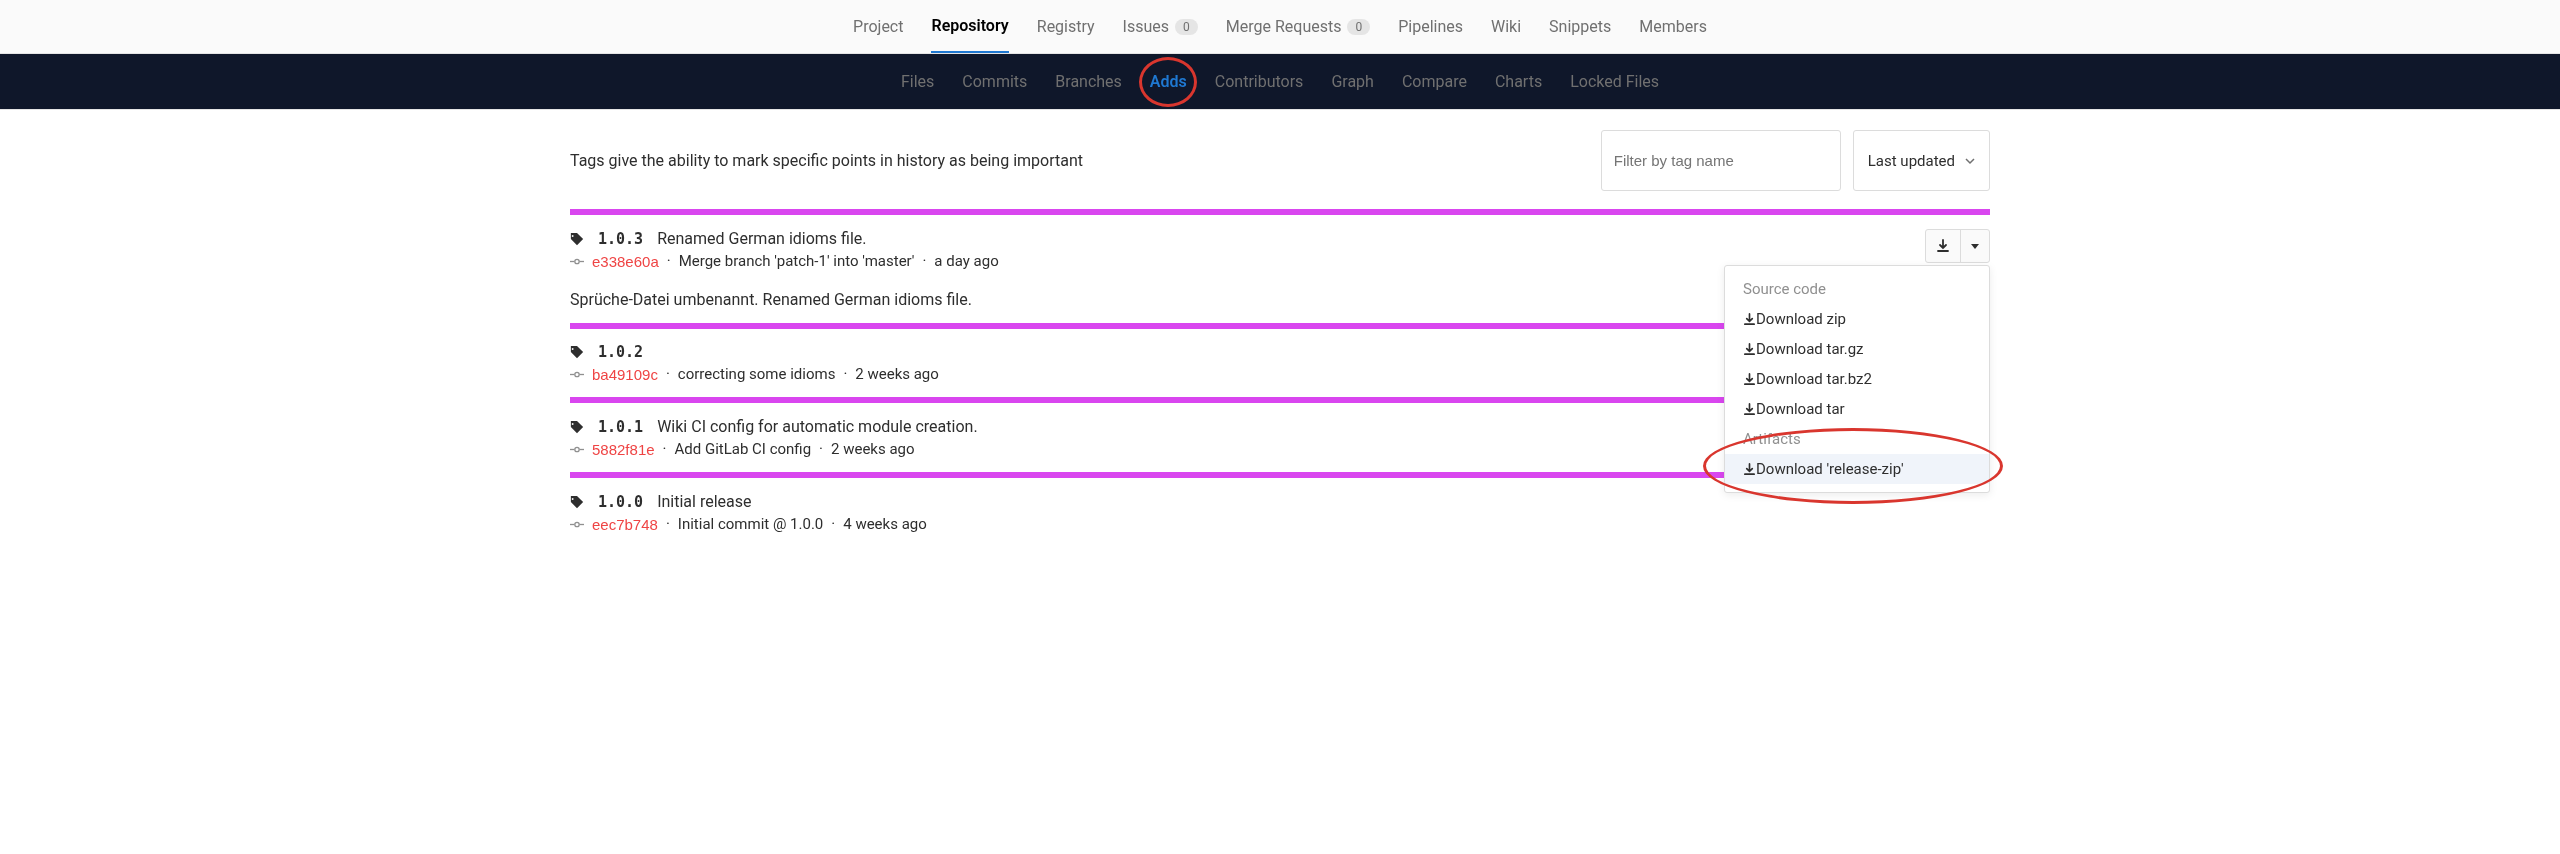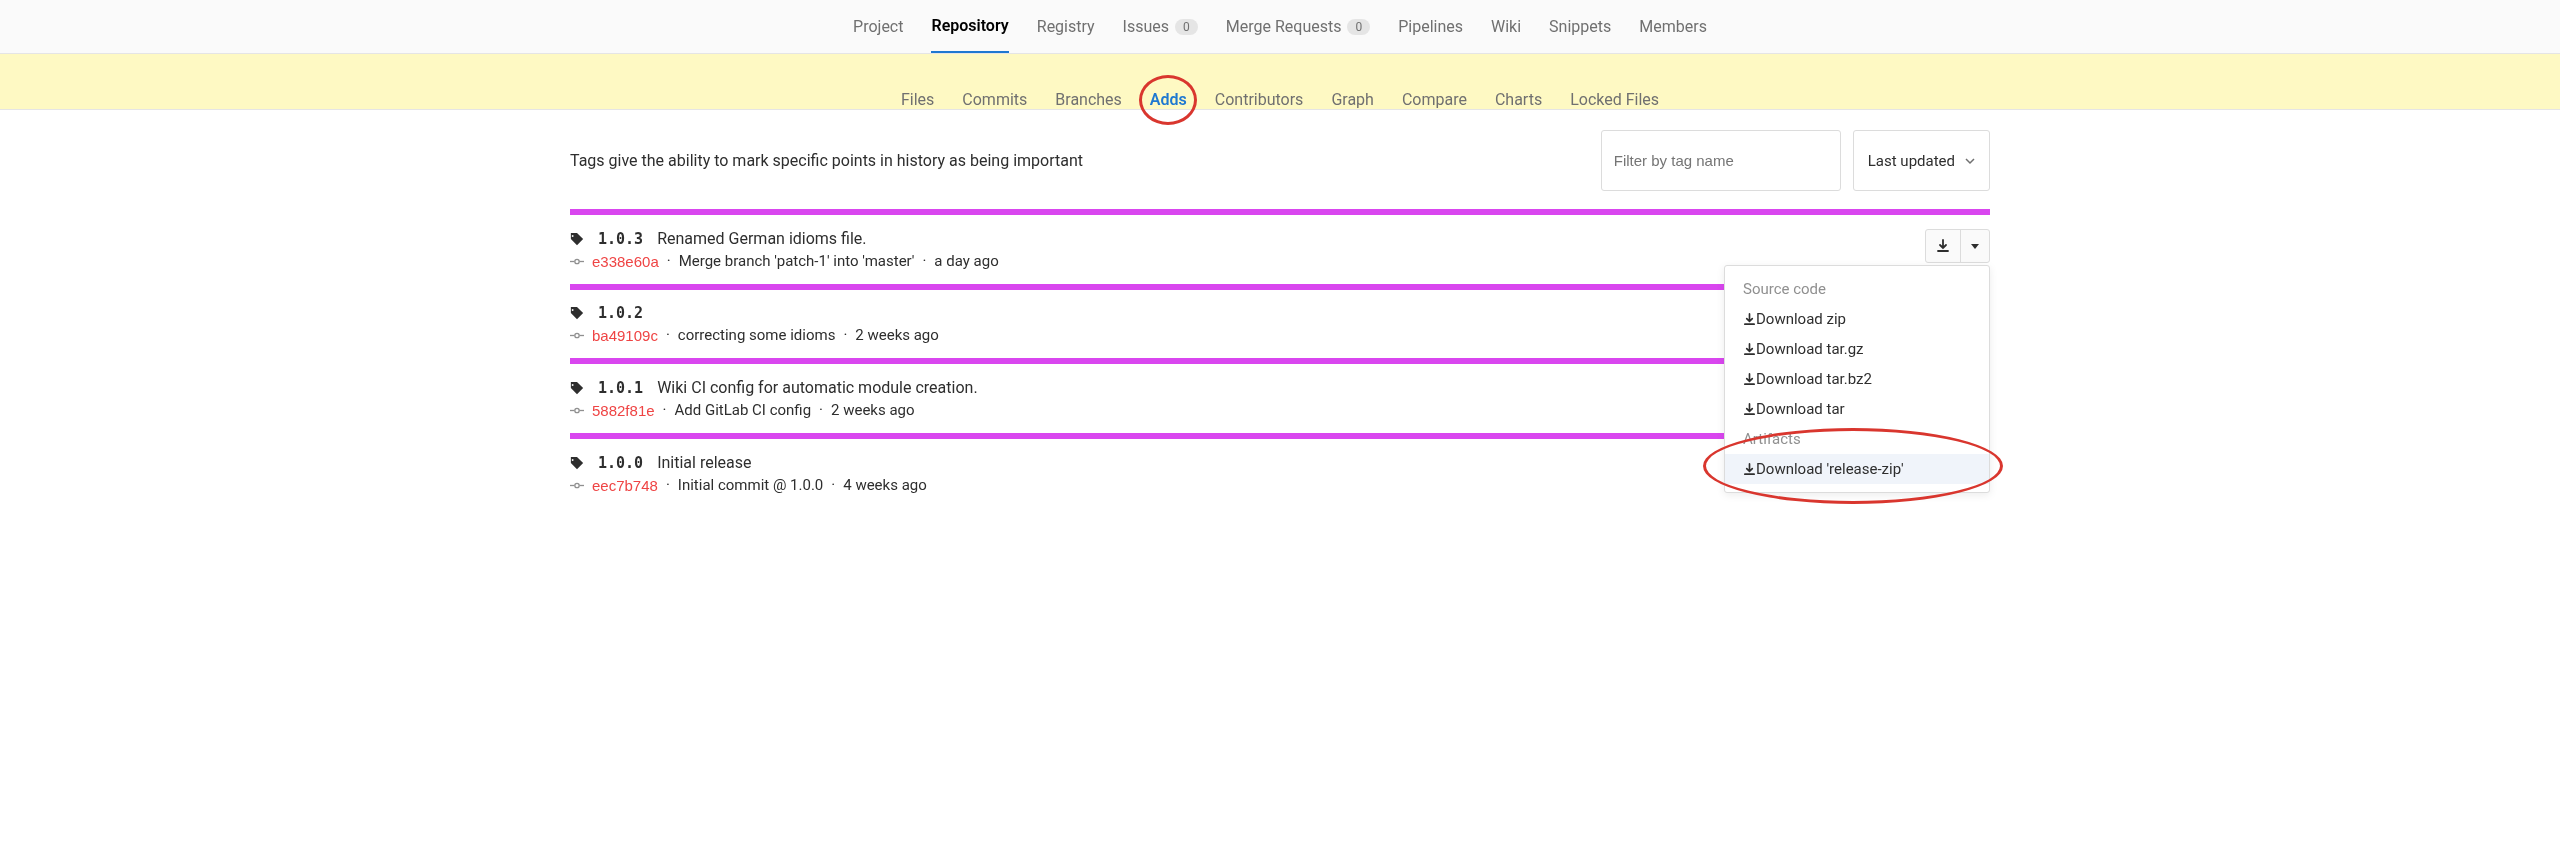--- a/index.html
+++ b/index.html
@@ -33,26 +33,26 @@
       border-bottom: 2px solid #1f78d1;
     }
     .badge {
       background: #e5e5e5;
       color: #707070;
       border-radius: 10px;
       padding: 1px 8px;
       font-size: 12px;
     }
     .sub-nav {
-      background: #fef9c3;
+      background: #0f172a;
       border-bottom: 1px solid #e5e5e5;
       display: flex;
       justify-content: center;
       gap: 28px;
-      align-items: flex-end;
+      align-items: center;
       height: 56px;
     }
     .sub-nav-item {
       color: #707070;
       cursor: pointer;
       font-size: 16px;
       position: relative;
     }
     .sub-nav-item.active {
       color: #1f78d1;
@@ -284,20 +284,21 @@
           <circle cx="8" cy="4" r="2.5" fill="none" stroke="#909090" stroke-width="1.5"></circle>
           <line x1="0" y1="4" x2="5" y2="4" stroke="#909090" stroke-width="1.5"></line>
           <line x1="11" y1="4" x2="16" y2="4" stroke="#909090" stroke-width="1.5"></line>
         </svg>
       <span class="commit-sha">e338e60a</span>
       <span class="sep">·</span>
       <span>Merge branch 'patch-1' into 'master'</span>
       <span class="sep">·</span>
       <span>a day ago</span>
     </div>
+    <div class="tag-notes">Sprüche-Datei umbenannt. Renamed German idioms file.</div>
 
     <div class="download-btn">
       <div class="part">
         <svg width="14" height="14" viewBox="0 0 14 14">
             <path d="M7 1 L7 9 M4 6 L7 9 L10 6 M2 12 L12 12" stroke="#2e2e2e" stroke-width="1.8" fill="none" stroke-linecap="round"></path>
           </svg>
       </div>
       <div class="part divider">
         <svg width="8" height="5" viewBox="0 0 8 5">
             <path d="M0 0 L4 5 L8 0 Z" fill="#2e2e2e"></path>

